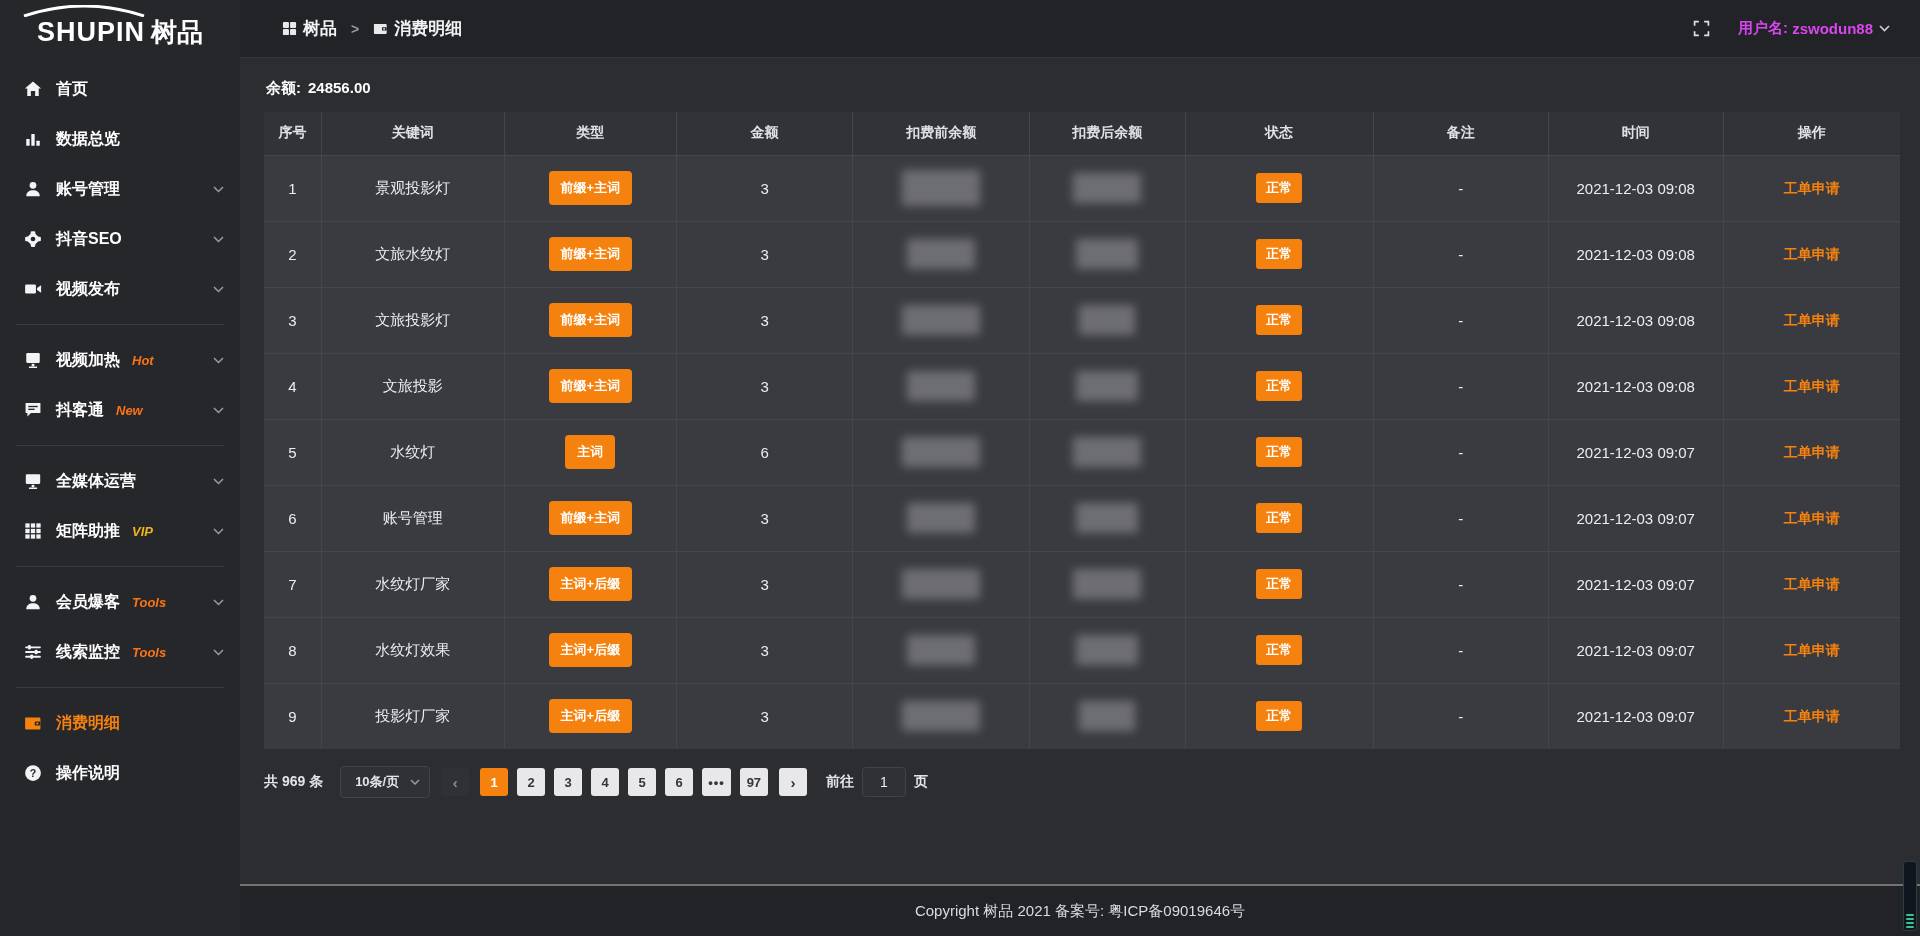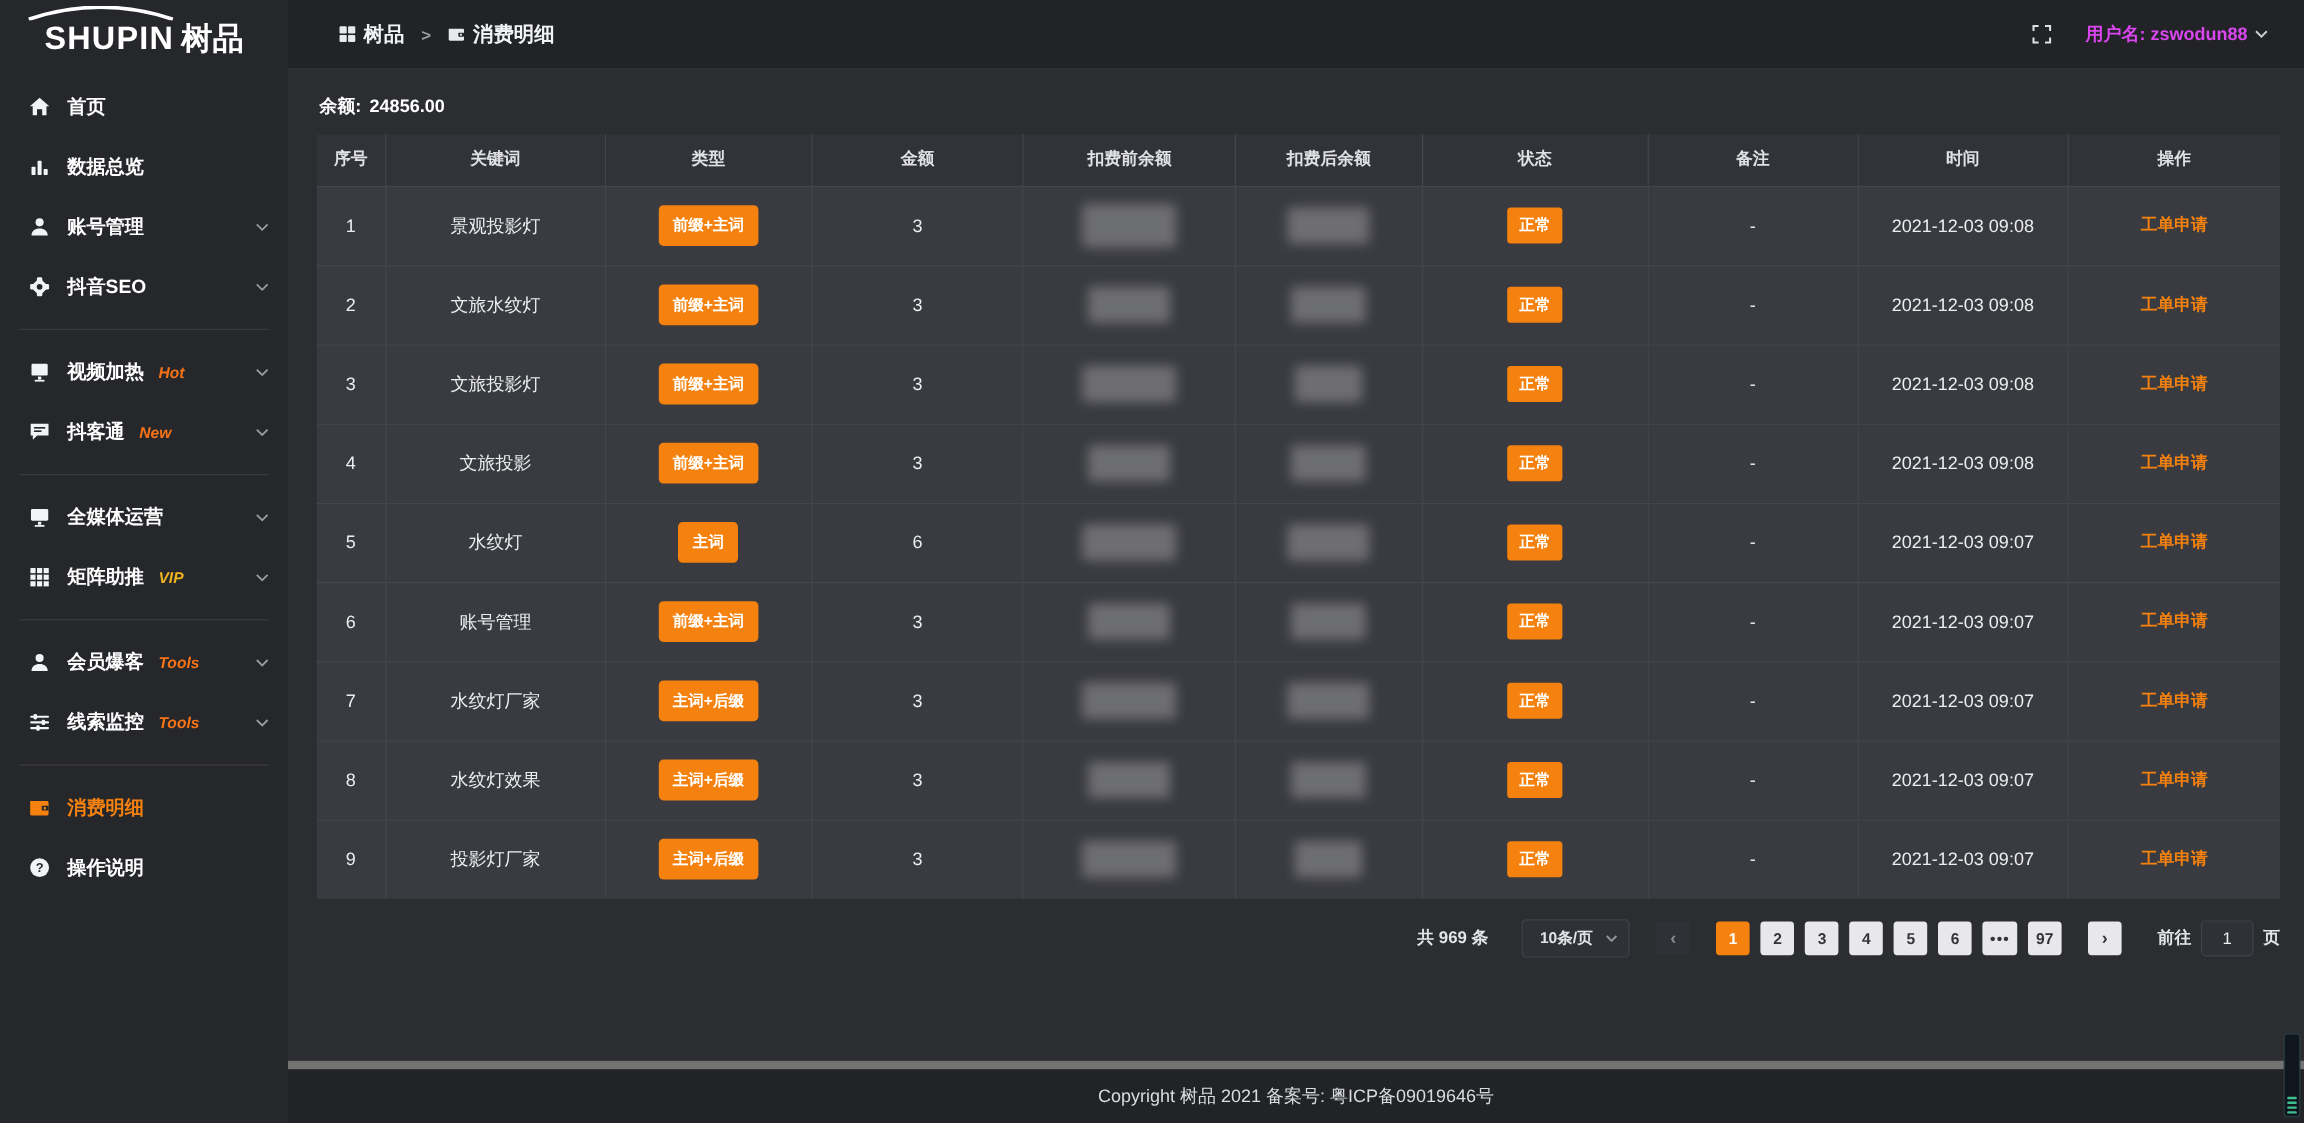--- a/index.html
+++ b/index.html
@@ -59,40 +59,40 @@
   .badge-status { display:inline-block; background:#f5820f; color:#fff; font-size:13px; font-weight:bold;
                   padding:6px 10px; border-radius:3px; cursor:default; }
   .action-link { color:#f5820f; font-size:14px; font-weight:bold; cursor:pointer; }
   .mask { width:68px; height:30px; margin:0 auto; border-radius:2px; background:#98989c; opacity:.55; filter:blur(5px); }
   tbody tr:nth-child(1) .mask.pre { width:86px; height:36px; }
   tbody tr:nth-child(odd) .mask.pre { width:78px; }
   tbody tr:nth-child(3n) .mask.post { width:56px; }
   tbody tr:nth-child(even) .mask.post { width:62px; }
 
   
-  .pagination { margin-top:17px; display:flex; align-items:center; justify-content:flex-end; gap:22px;
+  .pagination { margin-top:17px; display:flex; align-items:center; justify-content:flex-start; gap:11px;
                 font-size:14px; color:#e3e4e8; }
   .pg-total { margin-right:6px; font-weight:bold; }
   .pg-size { position:relative; height:32px; background:#2f3136; border:1px solid #41434a; border-radius:4px;
              display:flex; align-items:center; padding:0 30px 0 14px; font-size:13px; font-weight:bold; cursor:pointer; }
   .pg-size .s-chev { position:absolute; right:9px; margin:0; }
   .pg-btn { height:28px; min-width:28px; border:none; border-radius:3px; font-size:13px; font-weight:bold;
             cursor:pointer; font-family:inherit; padding:0 6px; }
   .pg-btn.prev { background:#2f3136; color:#8c8d93; font-size:15px; }
   .pg-btn.page, .pg-btn.next, .pg-btn.dots { background:#e8e8ea; color:#33353a; }
   .pg-btn.next { font-size:15px; }
   .pg-btn.dots { letter-spacing:1px; }
   .pg-btn.active { background:#f5820f; color:#fff; }
   .pg-jump { display:flex; align-items:center; gap:8px; margin-left:8px; font-weight:bold; }
   .pg-input { width:44px; height:30px; background:#2f3136; border:1px solid #41434a; border-radius:4px;
               color:#eceded; text-align:center; font-size:14px; font-family:inherit; }
 
   
   .footer { position:absolute; left:240px; right:0; bottom:0; height:52px; background:#222327;
-            border-top:7px solid #737373; display:flex; align-items:center; justify-content:center;
+            border-top:2px solid #737373; display:flex; align-items:center; justify-content:center;
             font-size:15px; color:#dadbe0; z-index:3; }
 
   
   .corner-widget { position:absolute; right:3px; bottom:5px; width:14px; height:70px; background:#10161d;
                    border:1px solid #2c3c44; border-radius:3px; z-index:10; display:flex; flex-direction:column;
                    justify-content:flex-end; padding:2px; cursor:pointer; }
   .corner-widget .bar { height:2px; margin-top:2px; background:#3fbf8f; border-radius:1px; }
 </style>
 </head>
 <body>
@@ -141,20 +141,34 @@
       <div class="side-item">
         <span class="s-icon">
           <svg viewBox="0 0 16 16">
             <rect x="6" y="1" width="4" height="14" rx="1"></rect>
             <rect x="1" y="6" width="14" height="4" rx="1"></rect>
             <rect x="3.2" y="3.2" width="9.6" height="9.6" rx="1.6" transform="rotate(45 8 8)"></rect>
             <circle cx="8" cy="8" r="2.1" fill="#26272b"></circle>
           </svg>
         </span>
         <span class="s-label">抖音SEO</span>
+        <span class="s-chev">
+          <svg width="11" height="7" viewBox="0 0 11 7">
+            <path d="M1 1l4.5 4.5L10 1" fill="none" stroke="#9a9b9f" stroke-width="1.5"></path>
+          </svg>
+        </span>
+      </div>
+      <div class="side-item">
+        <span class="s-icon">
+          <svg viewBox="0 0 16 16">
+            <rect x="1" y="4" width="9.6" height="8" rx="1.2"></rect>
+            <path d="M11.6 7.2L15.2 4.7v6.6l-3.6-2.5z"></path>
+          </svg>
+        </span>
+        <span class="s-label">视频发布</span>
         <span class="s-chev">
           <svg width="11" height="7" viewBox="0 0 11 7">
             <path d="M1 1l4.5 4.5L10 1" fill="none" stroke="#9a9b9f" stroke-width="1.5"></path>
           </svg>
         </span>
       </div>
       <div class="side-divider"></div>
       <div class="side-item">
         <span class="s-icon">
           <svg viewBox="0 0 16 16">

